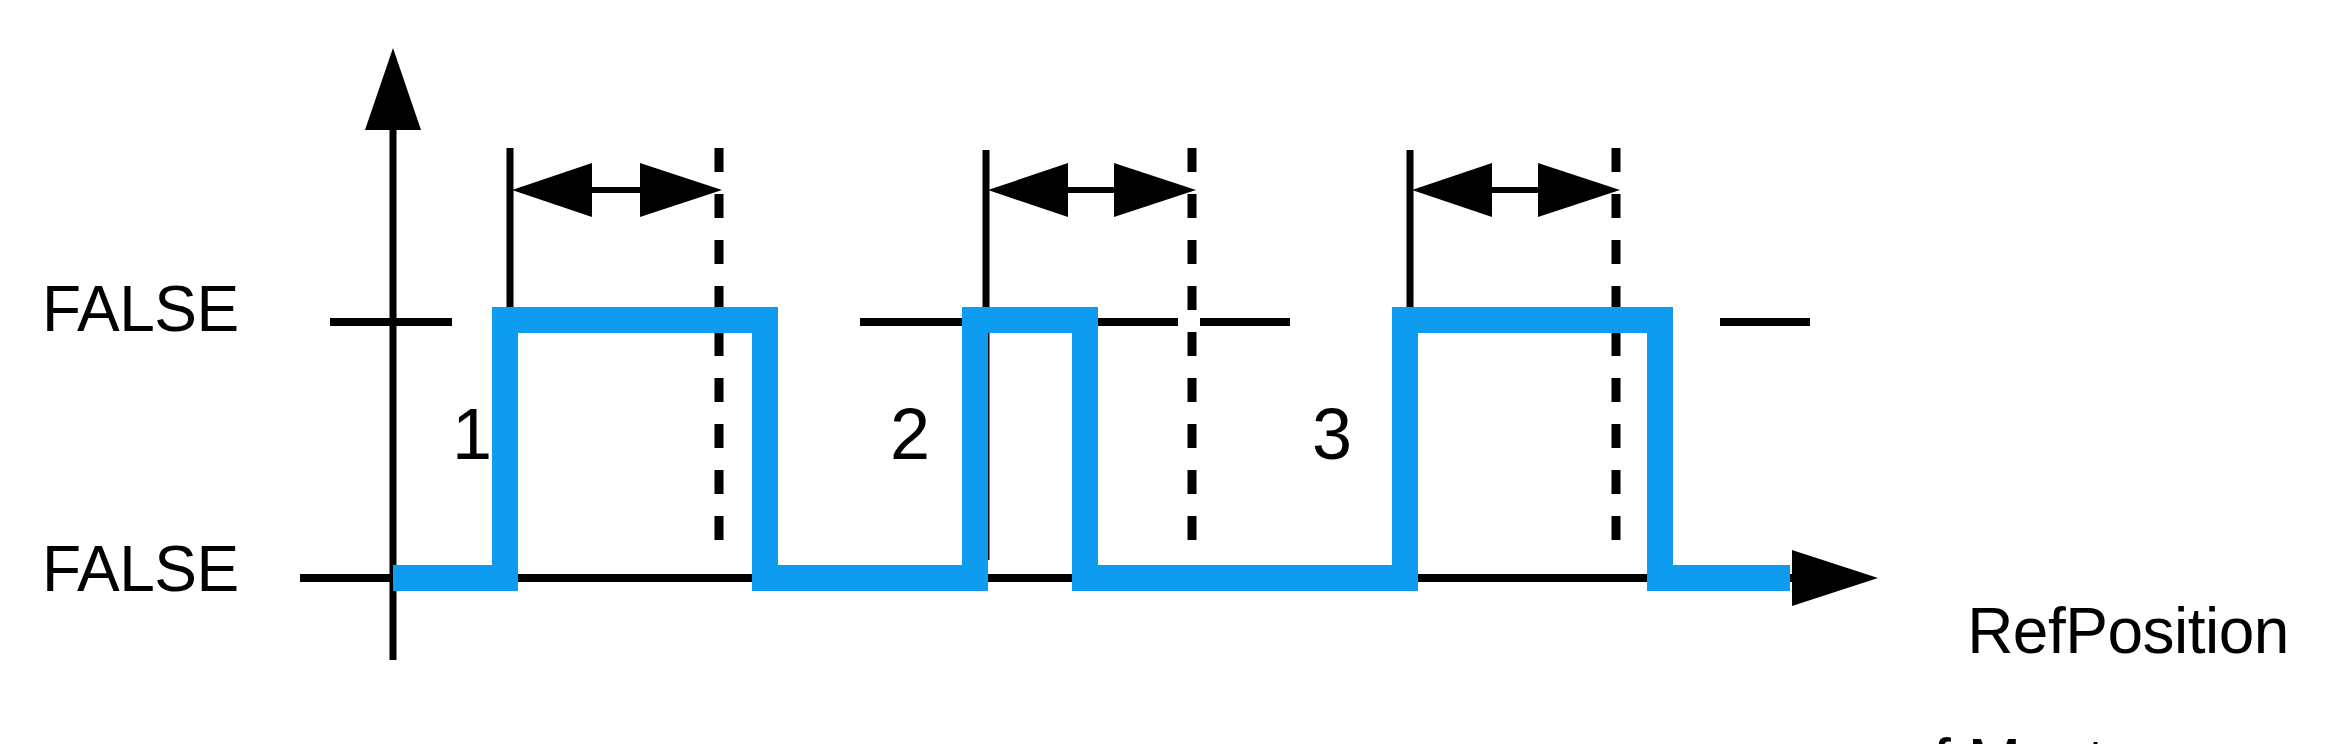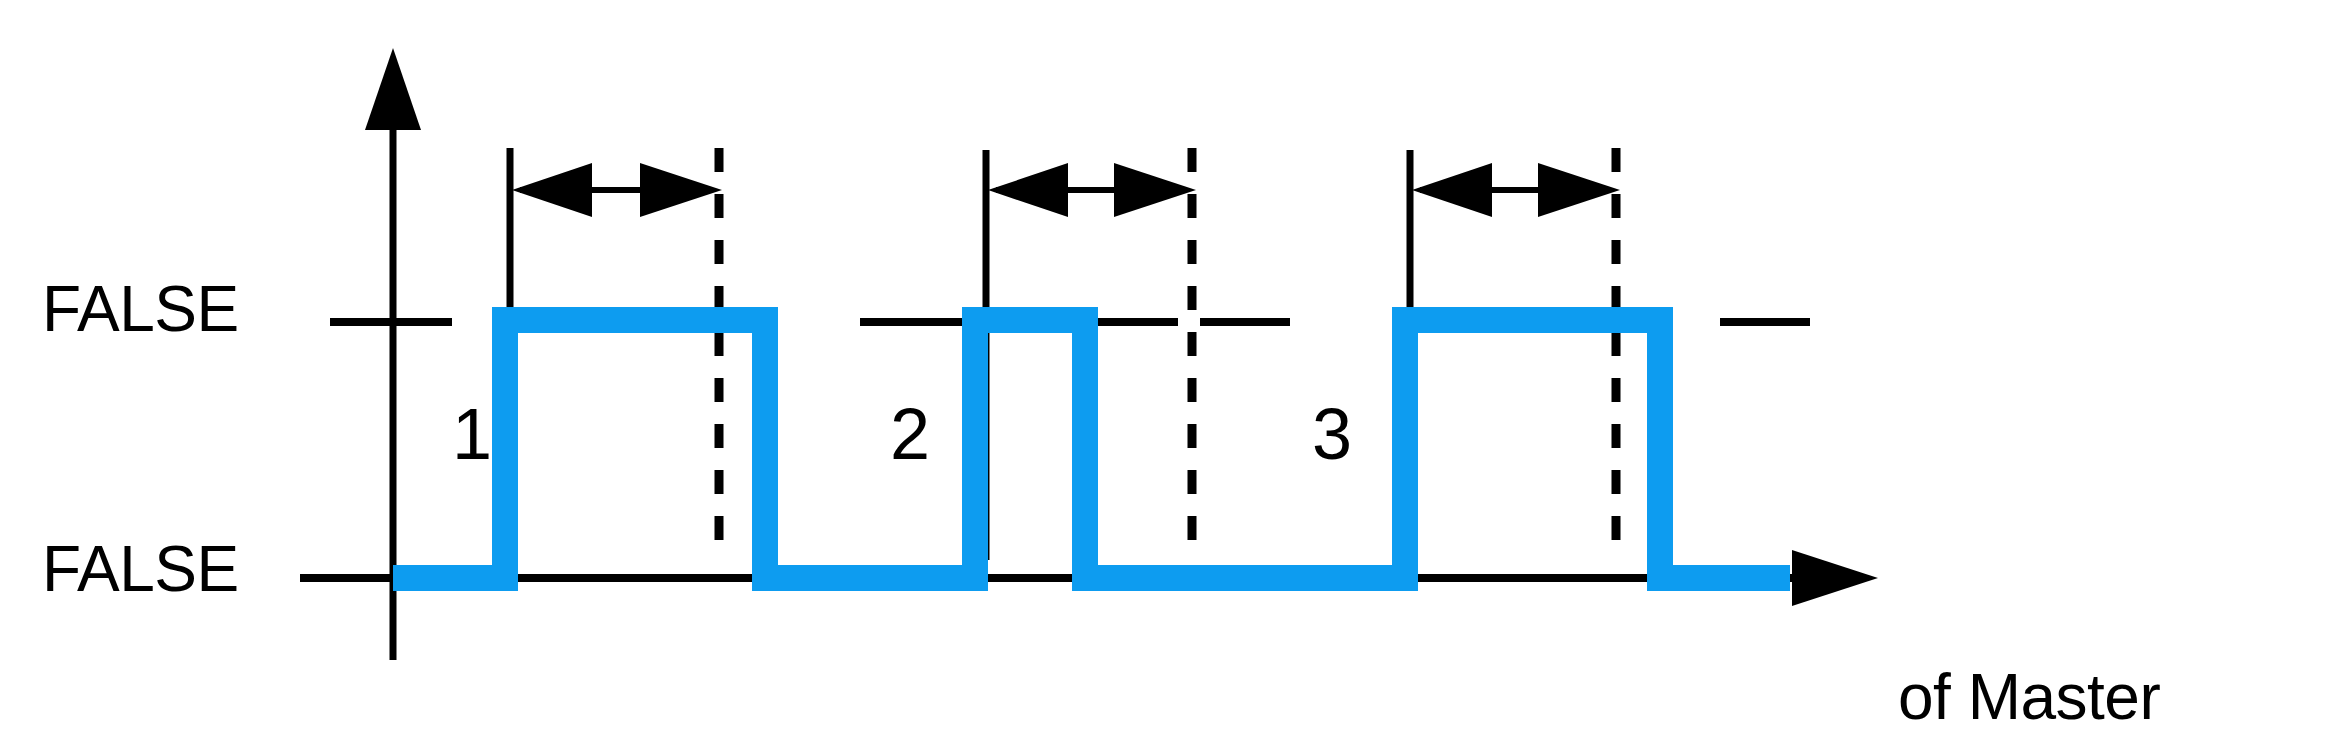--- a/index.html
+++ b/index.html
@@ -142,16 +142,17 @@
 
   <div class="lbl" id="axis-label-false">FALSE</div>
 
   <div class="lbl pulse-number" id="pulse-number-1">1</div>
 
   <div class="lbl pulse-number" id="pulse-number-2">2</div>
 
   <div class="lbl pulse-number" id="pulse-number-3">3</div>
 
   <div class="lbl" id="x-axis-label">
+    <span class="line1">RefPosition</span>
     <span class="line2">of Master</span>
   </div>
 
 </div>
 
 </body></html>

